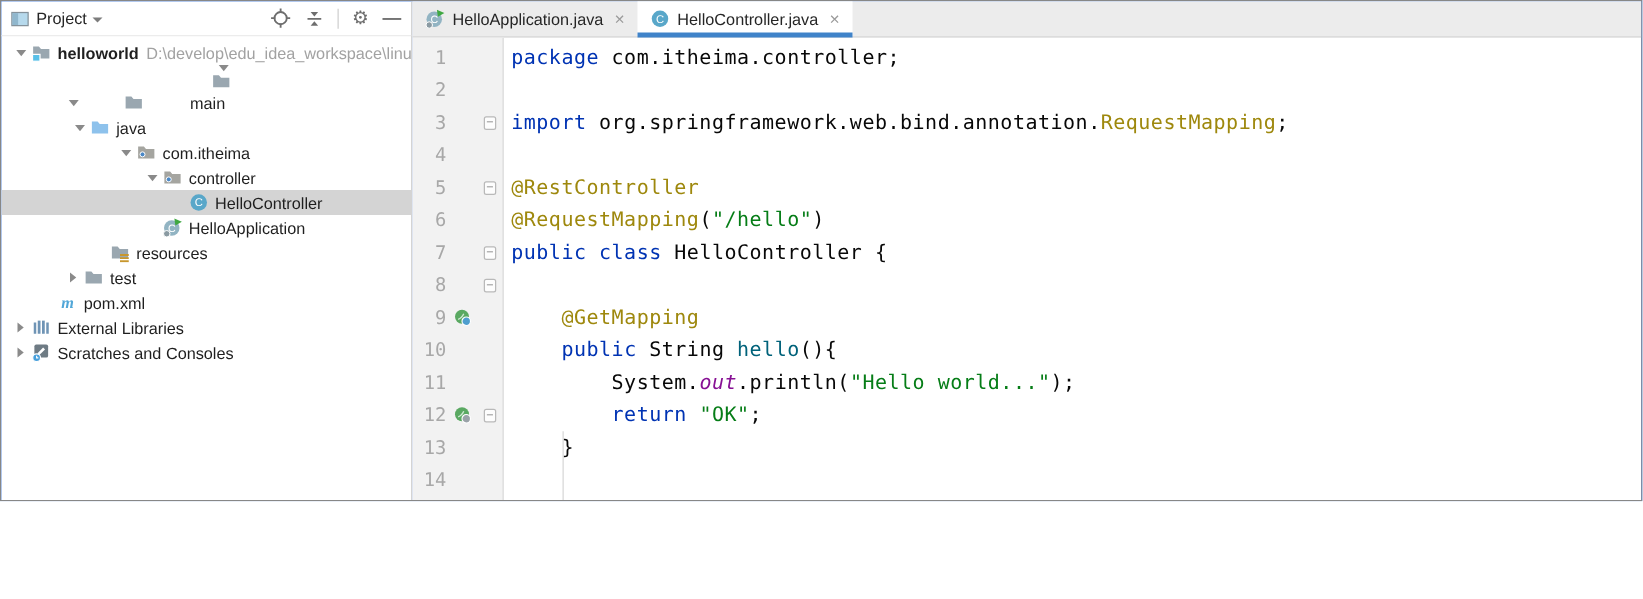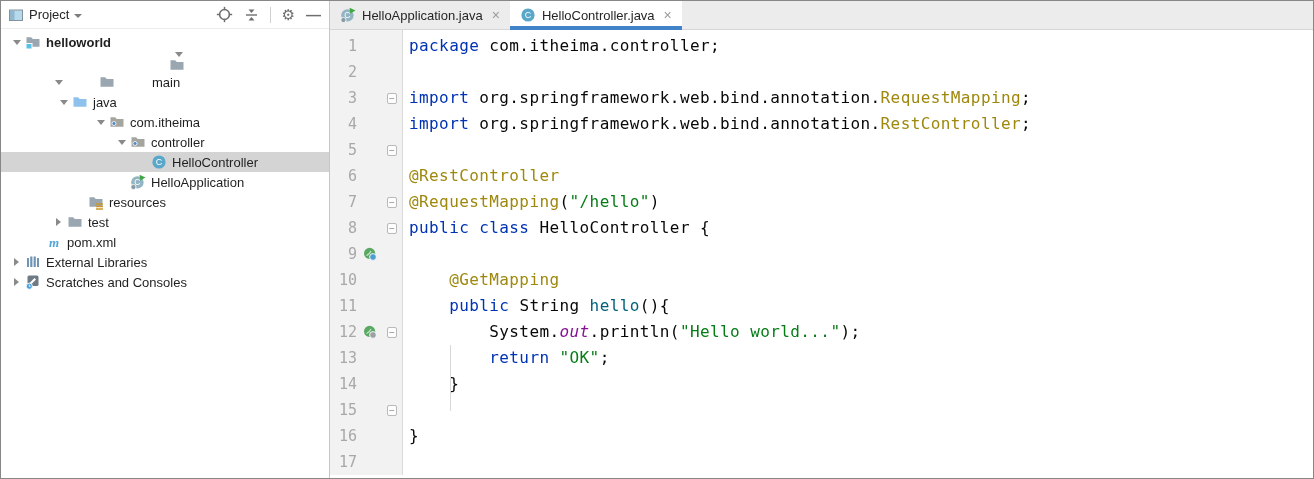--- a/index.html
+++ b/index.html
@@ -1,18 +1,18 @@
 <!DOCTYPE html>
 <html><head>
 <meta charset="utf-8">
 <style>
   * { box-sizing: border-box; }
   body { margin: 0; background: #fff; font-family: "Liberation Sans", sans-serif; }
   .app {
-    width: 1314px; height: 479px; border: 1px solid #878787;
+    width: 1314px; height: 401px; border: 1px solid #878787;
     display: flex; background: #3b82f6; overflow: hidden;
   }
   
   .project-panel {
     width: 329px; min-width: 329px; border-right: 1px solid #c6c6c6;
     display: flex; flex-direction: column; background: #fff;
   }
   .panel-header {
     height: 28px; min-height: 28px; display: flex; align-items: center;
     padding: 0 8px 0 7px; gap: 5px; border-bottom: 1px solid #ececec;
@@ -118,20 +118,21 @@
           <span class="chev">
             <span class="tri-down"></span>
           </span>
           <span class="tree-icon">
             <svg width="16" height="16" viewBox="0 0 16 16">
               <path d="M1.5 3.2h4.6l1.7 1.9h6.7v7.7H1.5z" fill="#9aa7b0"></path>
               <rect x="1" y="9.5" width="6" height="5.5" fill="#59c0e8" stroke="#fff" stroke-width="1"></rect>
             </svg>
           </span>
           <span class="tree-label bold">helloworld</span>
+          <span class="tree-path">D:\develop\edu_idea_workspace\linu</span>
         </div>
         <div class="tree-row" style="padding-left: 28px; flex-direction: column;">
           <span class="chev">
             <span class="tri-down"></span>
           </span>
           <span class="tree-icon">
             <svg width="16" height="16" viewBox="0 0 16 16">
               <path d="M1.5 3.2h4.6l1.7 1.9h6.7v7.7H1.5z" fill="#9aa7b0"></path>
             </svg>
           </span>
@@ -407,21 +408,20 @@
             <span class="gnum">17</span>
             <span class="gicon"></span>
             <span class="gfold"></span>
           </div>
         </div>
       <div class="code" id="code">
         <div class="indent-guide"></div>
       <div class="code-line"><span class="tok-kw">package</span><span class="tok-pl"> com.itheima.controller;</span></div>
           <div class="code-line"></div>
           <div class="code-line"><span class="tok-kw">import</span><span class="tok-pl"> org.springframework.web.bind.annotation.</span><span class="tok-ann">RequestMapping</span><span class="tok-pl">;</span></div>
-          <div class="code-line"><span class="tok-kw">import</span><span class="tok-pl"> org.springframework.web.bind.annotation.</span><span class="tok-ann">RestController</span><span class="tok-pl">;</span></div>
           <div class="code-line"></div>
           <div class="code-line"><span class="tok-ann">@RestController</span></div>
           <div class="code-line"><span class="tok-ann">@RequestMapping</span><span class="tok-pl">(</span><span class="tok-str">"/hello"</span><span class="tok-pl">)</span></div>
           <div class="code-line"><span class="tok-kw">public class</span><span class="tok-pl"> HelloController {</span></div>
           <div class="code-line"></div>
           <div class="code-line"><span class="tok-pl">    </span><span class="tok-ann">@GetMapping</span></div>
           <div class="code-line"><span class="tok-pl">    </span><span class="tok-kw">public</span><span class="tok-pl"> String </span><span class="tok-fn">hello</span><span class="tok-pl">(){</span></div>
           <div class="code-line"><span class="tok-pl">        System.</span><span class="tok-fld">out</span><span class="tok-pl">.println(</span><span class="tok-str">"Hello world..."</span><span class="tok-pl">);</span></div>
           <div class="code-line"><span class="tok-pl">        </span><span class="tok-kw">return</span><span class="tok-pl"> </span><span class="tok-str">"OK"</span><span class="tok-pl">;</span></div>
           <div class="code-line"><span class="tok-pl">    }</span></div>

